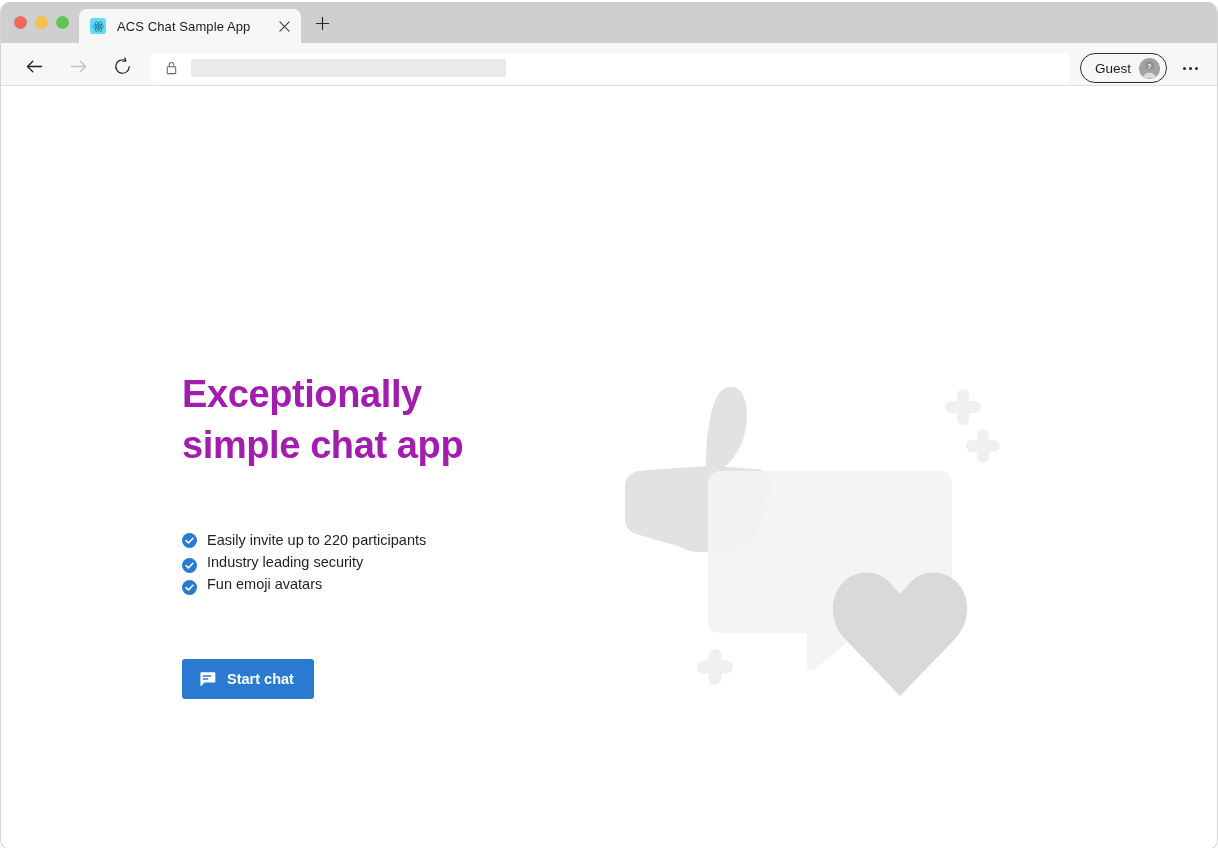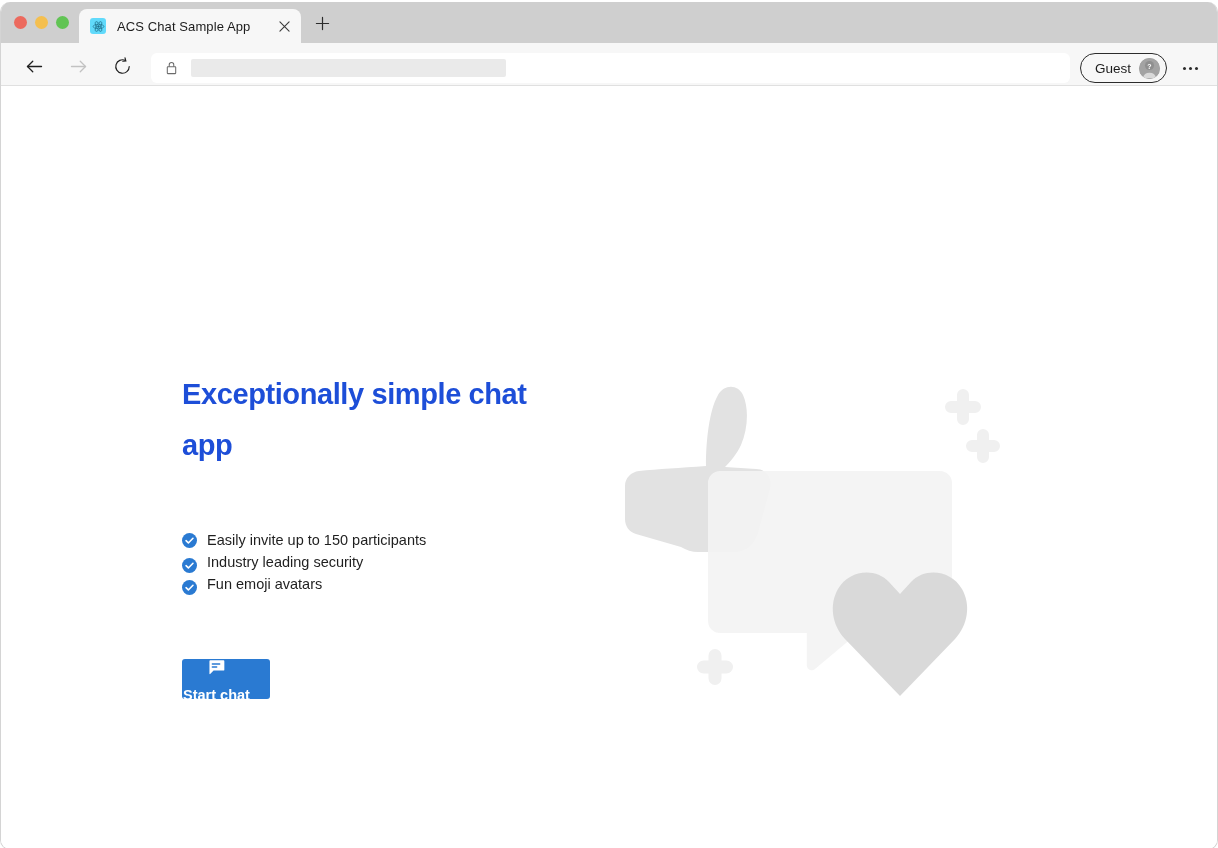--- a/index.html
+++ b/index.html
@@ -218,24 +218,24 @@
   }
 
   #hero-copy {
     position: absolute;
     left: 0;
     top: 78px;
     width: 420px;
   }
 
   #hero-title {
-    font-size: 29px;
+    font-size: 38px;
     line-height: 51px;
     font-weight: 700;
-    color: #1d4ed8;
+    color: #a21caf;
     letter-spacing: -0.4px;
     width: 360px;
   }
 
   #feature-list {
     list-style: none;
     margin-top: 58px;
   }
   .feature-item {
     display: flex;
@@ -258,26 +258,25 @@
 
   #start-chat-button {
     margin-top: 64px;
     height: 40px;
     background: #2a7ad2;
     border: none;
     border-radius: 3px;
     color: #ffffff;
     display: inline-flex;
     align-items: center;
-    padding: 0 20px 0 1px;
+    padding: 0 20px 0 17px;
     gap: 11px;
     font-size: 14.5px;
     font-weight: 700;
     font-family: "Liberation Sans", sans-serif;
-    flex-direction: column;
   }
   #start-chat-icon { width: 17px; height: 17px; display: block; }
 
   
   #hero-illustration {
     position: absolute;
     left: 428px;
     top: 80px;
     width: 420px;
     height: 340px;
@@ -392,21 +391,21 @@
         <h1 id="hero-title">Exceptionally simple chat app</h1>
 
         <ul id="feature-list">
           <li class="feature-item">
             <span class="feature-check">
               <svg width="15" height="15" viewBox="0 0 16 16">
                 <circle cx="8" cy="8" r="8" fill="#2a7ad2"></circle>
                 <path d="M4.3 8.2 L6.8 10.6 L11.7 5.6" stroke="#ffffff" stroke-width="1.7" fill="none" stroke-linecap="round" stroke-linejoin="round"></path>
               </svg>
             </span>
-            <span class="feature-text">Easily invite up to 150 participants</span>
+            <span class="feature-text">Easily invite up to 220 participants</span>
           </li>
           <li class="feature-item">
             <span class="feature-check">
               <svg width="15" height="15" viewBox="0 0 16 16">
                 <circle cx="8" cy="8" r="8" fill="#2a7ad2"></circle>
                 <path d="M4.3 8.2 L6.8 10.6 L11.7 5.6" stroke="#ffffff" stroke-width="1.7" fill="none" stroke-linecap="round" stroke-linejoin="round"></path>
               </svg>
             </span>
             <span class="feature-text">Industry leading security</span>
           </li>

